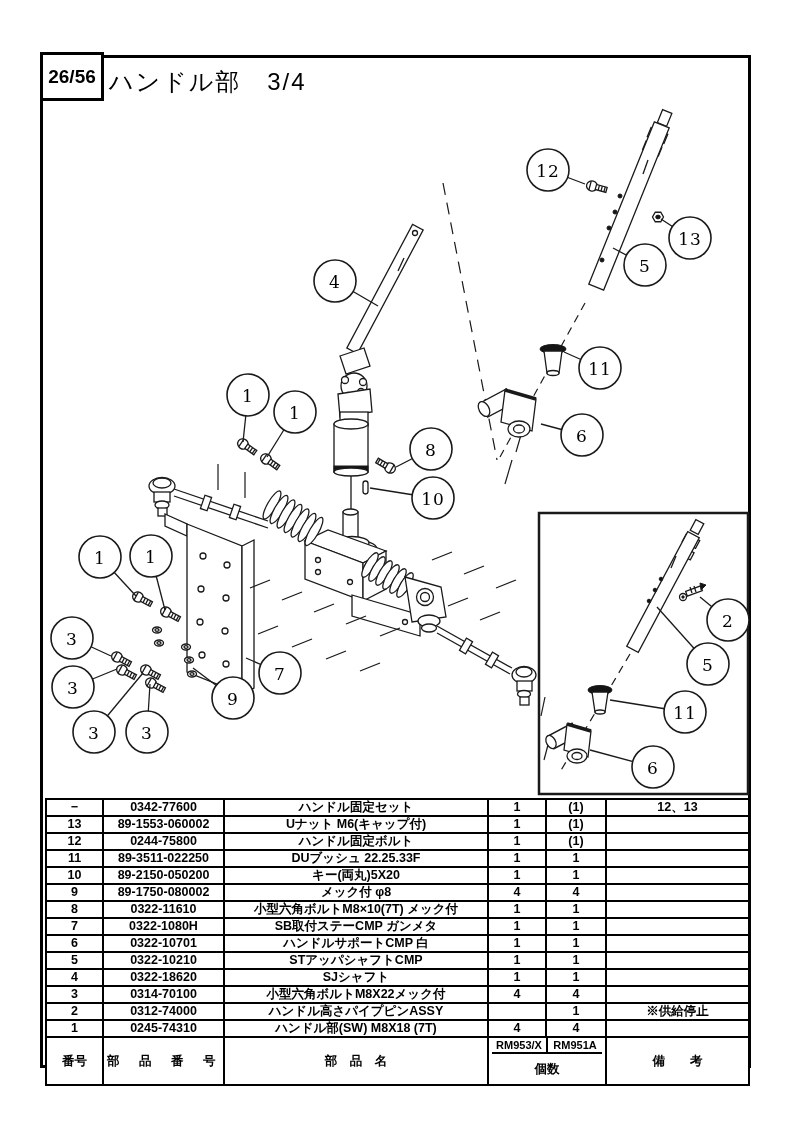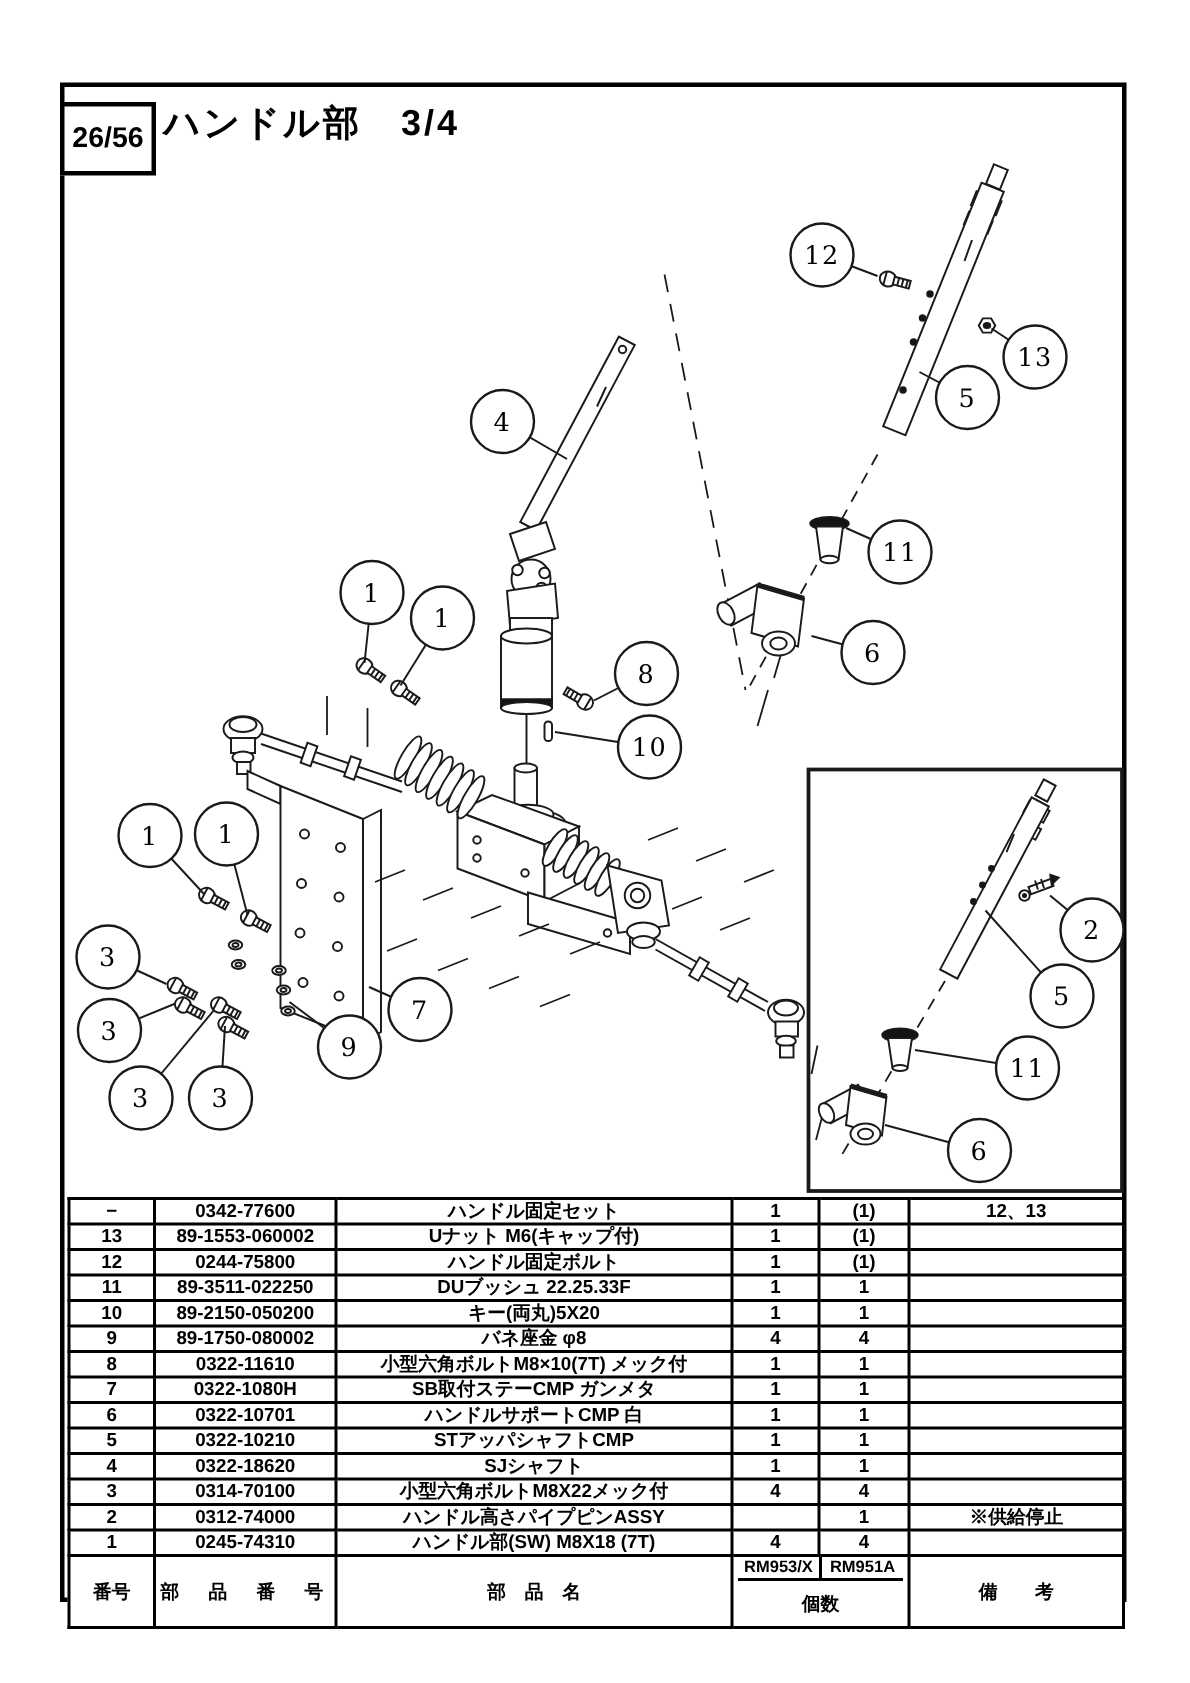--- a/index.html
+++ b/index.html
@@ -1,20 +1,20 @@
 <!DOCTYPE html>
 <html><head>
 <meta charset="utf-8">
 <style>
   html,body{margin:0;padding:0;background:#fff;}
   body{width:793px;height:1122px;position:relative;font-family:"Liberation Sans",sans-serif;color:#000;overflow:hidden;}
   .frame{position:absolute;left:40px;top:55px;width:705px;height:1007px;border:3px solid #000;background:#fff;}
-  .pagebox{position:absolute;left:40px;top:68px;width:58px;height:43px;border:3px solid #000;background:#fff;
+  .pagebox{position:absolute;left:40px;top:52px;width:58px;height:43px;border:3px solid #000;background:#fff;
            display:flex;align-items:center;justify-content:center;font-weight:bold;font-size:19px;letter-spacing:0;}
-  .title{position:absolute;left:109px;top:66px;font-size:24px;font-weight:bold;letter-spacing:2px;}
+  .title{position:absolute;left:109px;top:66px;font-size:24px;font-weight:normal;letter-spacing:2px;}
   svg.diagram{position:absolute;left:0;top:0;}
   .s{stroke:#1a1a1a;stroke-width:1.3;fill:none;}
   .sf{stroke:#1a1a1a;stroke-width:1.3;fill:#fff;}
   .sd{stroke:#1a1a1a;stroke-width:1;fill:#141414;}
   .thk{stroke:#1a1a1a;stroke-width:3.5;fill:none;}
   .dash{stroke:#1a1a1a;stroke-width:1.2;fill:none;stroke-dasharray:12 8;}
   .dash2{stroke:#1a1a1a;stroke-width:1.2;fill:none;stroke-dasharray:8 6;}
   .hid{stroke:#1a1a1a;stroke-width:1.2;}
   .ln{stroke:#1a1a1a;stroke-width:1.3;}
   .callout-circle{fill:#fff;stroke:#1a1a1a;stroke-width:1.6;}
@@ -402,21 +402,21 @@
         <td class="c-no">10</td>
         <td class="c-pn">89-2150-050200</td>
         <td class="c-name">キー(両丸)5X20</td>
         <td class="c-q1">1</td>
         <td class="c-q2">1</td>
         <td class="c-rem"></td>
       </tr>
       <tr>
         <td class="c-no">9</td>
         <td class="c-pn">89-1750-080002</td>
-        <td class="c-name">バネ座金 φ8</td>
+        <td class="c-name">メック付 φ8</td>
         <td class="c-q1">4</td>
         <td class="c-q2">4</td>
         <td class="c-rem"></td>
       </tr>
       <tr>
         <td class="c-no">8</td>
         <td class="c-pn">0322-11610</td>
         <td class="c-name">小型六角ボルトM8×10(7T) メック付</td>
         <td class="c-q1">1</td>
         <td class="c-q2">1</td>

